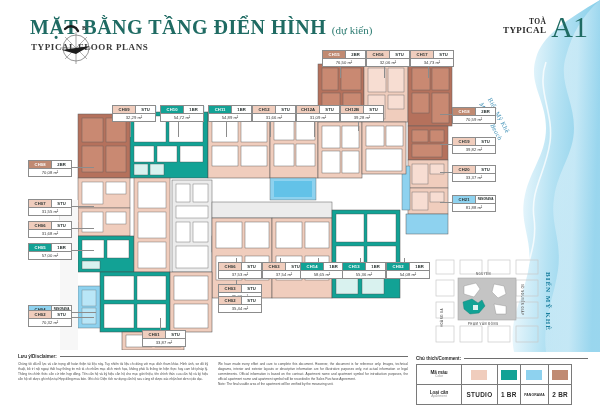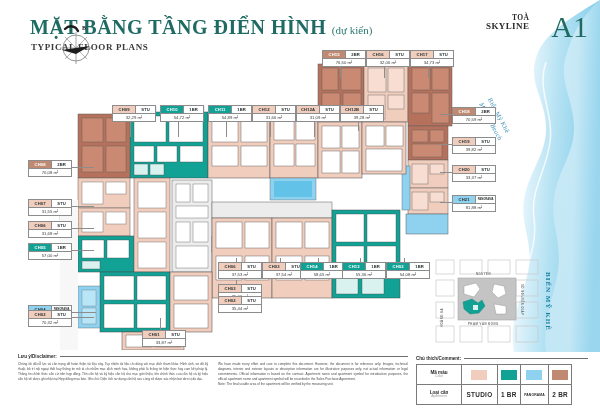--- a/index.html
+++ b/index.html
@@ -21,21 +21,21 @@
   .title-main .paren{
     font-size:11px;font-weight:400;color:#2a7a70;letter-spacing:0;margin-top:39px;
   }
   .title-sub{
     position:absolute;left:31px;top:42px;
     font-family:"Liberation Serif",serif;
     font-size:9px;font-weight:700;letter-spacing:.6px;color:#3a3a3a;
   }
   .tower{
     position:absolute;right:12px;top:14px;
-    display:flex;align-items:flex-start;gap:22px;
+    display:flex;align-items:center;gap:5px;
   }
   .tower-words{
     text-align:right;font-family:"Liberation Serif",serif;
     line-height:1.05;color:#2a2a2a;
   }
   .tower-words .l1{font-size:7.5px;font-weight:700;letter-spacing:.4px;display:block;}
   .tower-words .l2{font-size:9px;font-weight:700;letter-spacing:.4px;display:block;}
   .tower-code{
     font-family:"Liberation Serif",serif;
     font-size:30px;font-weight:400;color:#1f6b63;line-height:.85;
@@ -169,21 +169,21 @@
 
   <div class="title-main">
     <span>MẶT BẰNG TẦNG ĐIỂN HÌNH</span>
     <span class="paren">(dự kiến)</span>
   </div>
   <div class="title-sub">TYPICAL FLOOR PLANS</div>
 
   <div class="tower">
     <div class="tower-words">
       <span class="l1">TOÀ</span>
-      <span class="l2">SKYLINE</span>
+      <span class="l2">TYPICAL</span>
     </div>
     <div class="tower-code">A1</div>
   </div>
 
   <div class="compass">
     <svg width="46" height="44" viewBox="0 0 46 44">
       <circle cx="24" cy="26" r="13" fill="none" stroke="#6b6b6b" stroke-width=".7"></circle>
       <line x1="24" y1="10" x2="24" y2="42" stroke="#6b6b6b" stroke-width=".6"></line>
       <line x1="8" y1="26" x2="40" y2="26" stroke="#6b6b6b" stroke-width=".6"></line>
       <line x1="13" y1="15" x2="35" y2="37" stroke="#6b6b6b" stroke-width=".5"></line>

